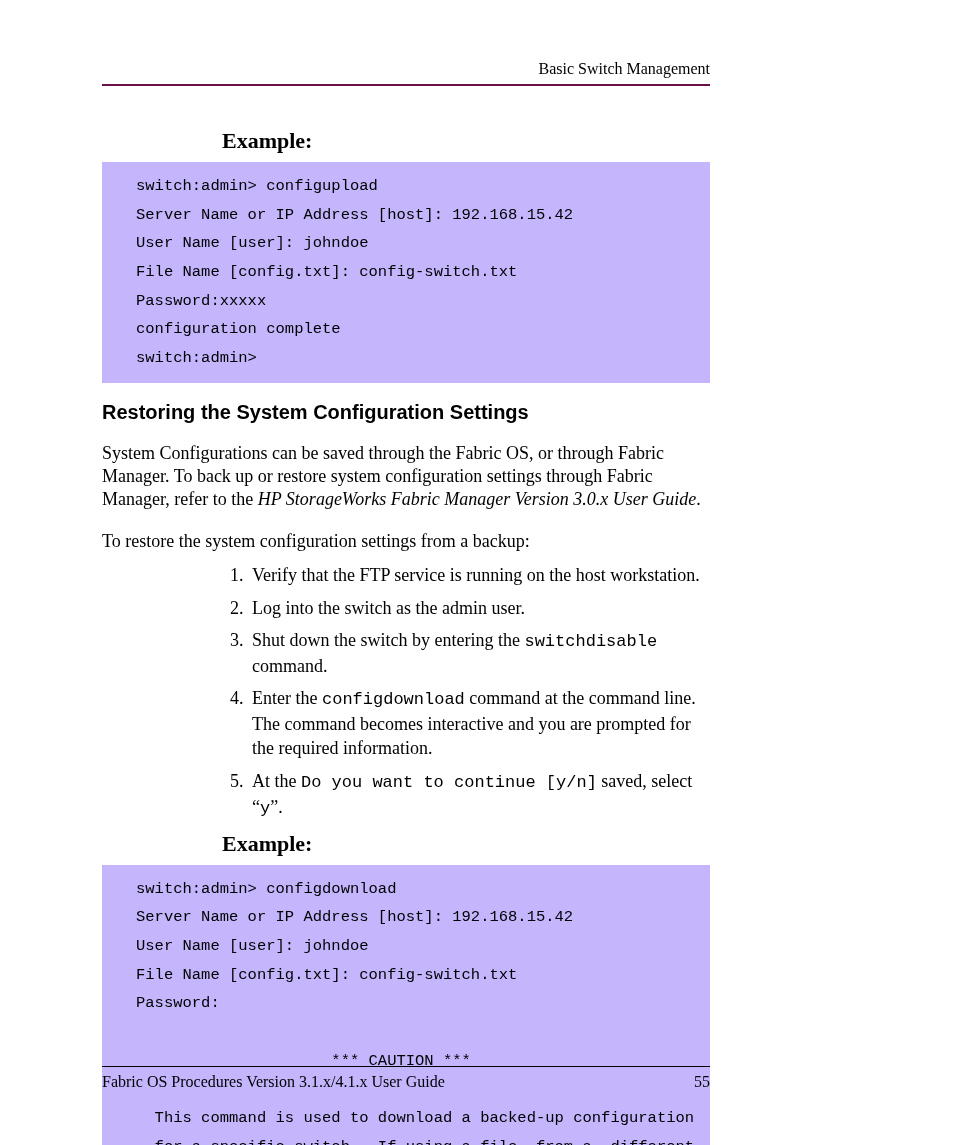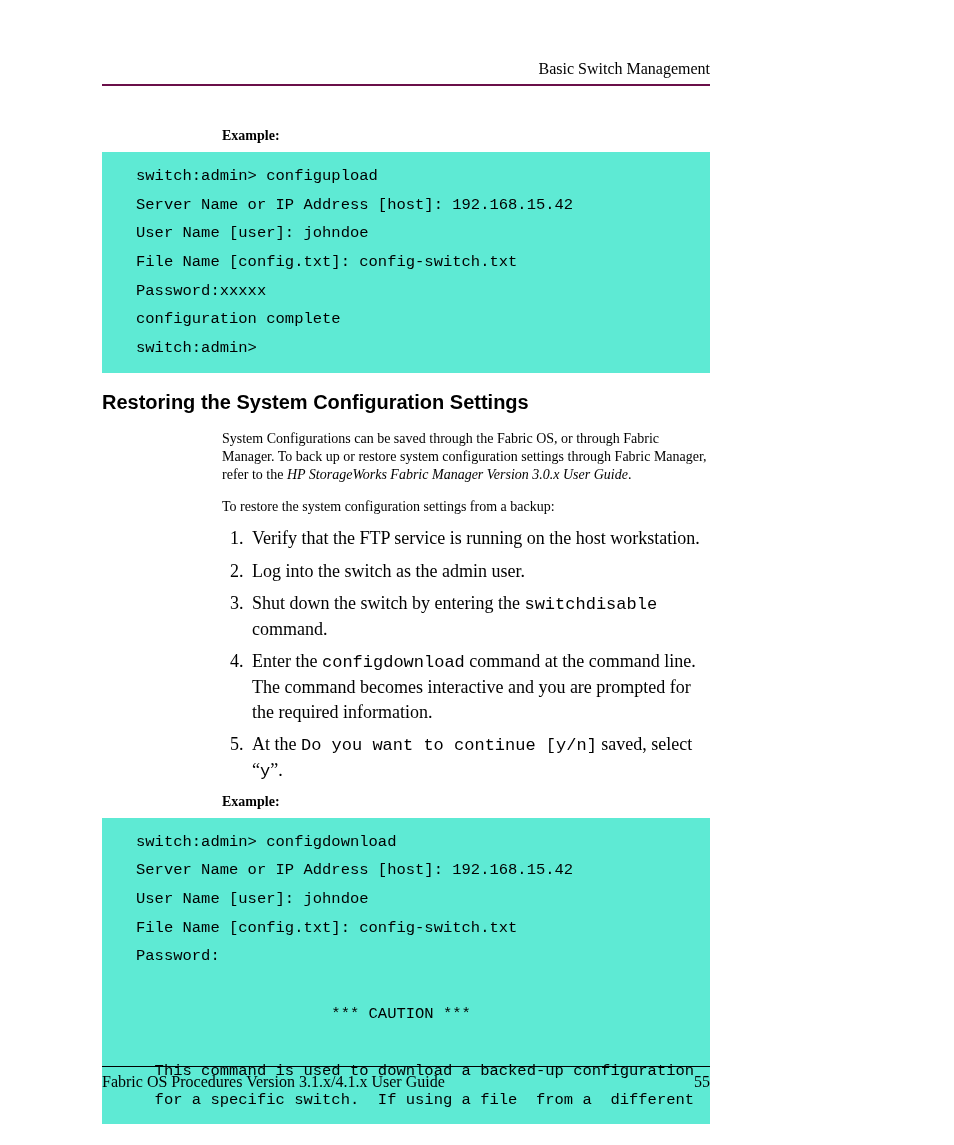--- a/index.html
+++ b/index.html
@@ -36,45 +36,44 @@
     margin-top: 6px;
   }
   .content {
     position: absolute;
     top: 120px;
     left: 102px;
     right: 102px;
   }
   .example-label {
     font-weight: bold;
-    font-size: 14px;
+    font-size: 22px;
     margin-left: 120px;
     margin-bottom: 8px;
     margin-top: 8px;
   }
   .code-block {
-    background: #5eead4;
+    background: #c4b5fd;
     font-family: "Courier New", Courier, monospace;
     font-size: 15.5px;
     line-height: 1.85;
     padding: 10px 0 10px 34px;
     white-space: pre;
     margin-bottom: 16px;
   }
   h2.section-heading {
     font-family: Arial, Helvetica, sans-serif;
     font-weight: 600;
     font-size: 20px;
     margin: 18px 0 16px 0;
     letter-spacing: 0px;
     font-stretch: condensed;
   }
   .body-para {
-    font-size: 14px;
-    margin-left: 120px;
+    font-size: 18px;
     line-height: 1.3;
     margin-bottom: 10px;
   }
   .body-para .italic {
     font-style: italic;
   }
   ol.steps {
     margin: 0 0 10px 120px;
     padding-left: 26px;
     font-size: 18px;

